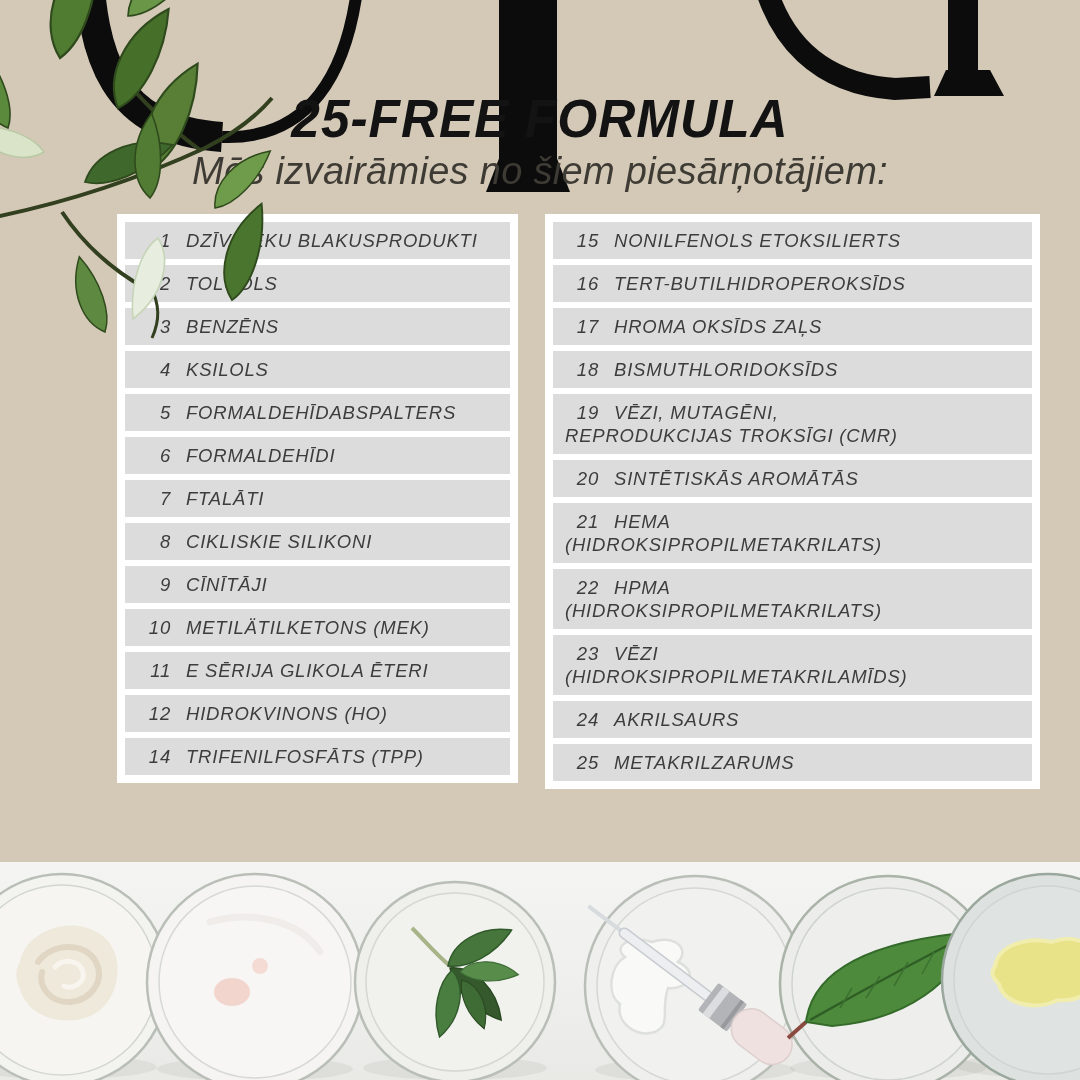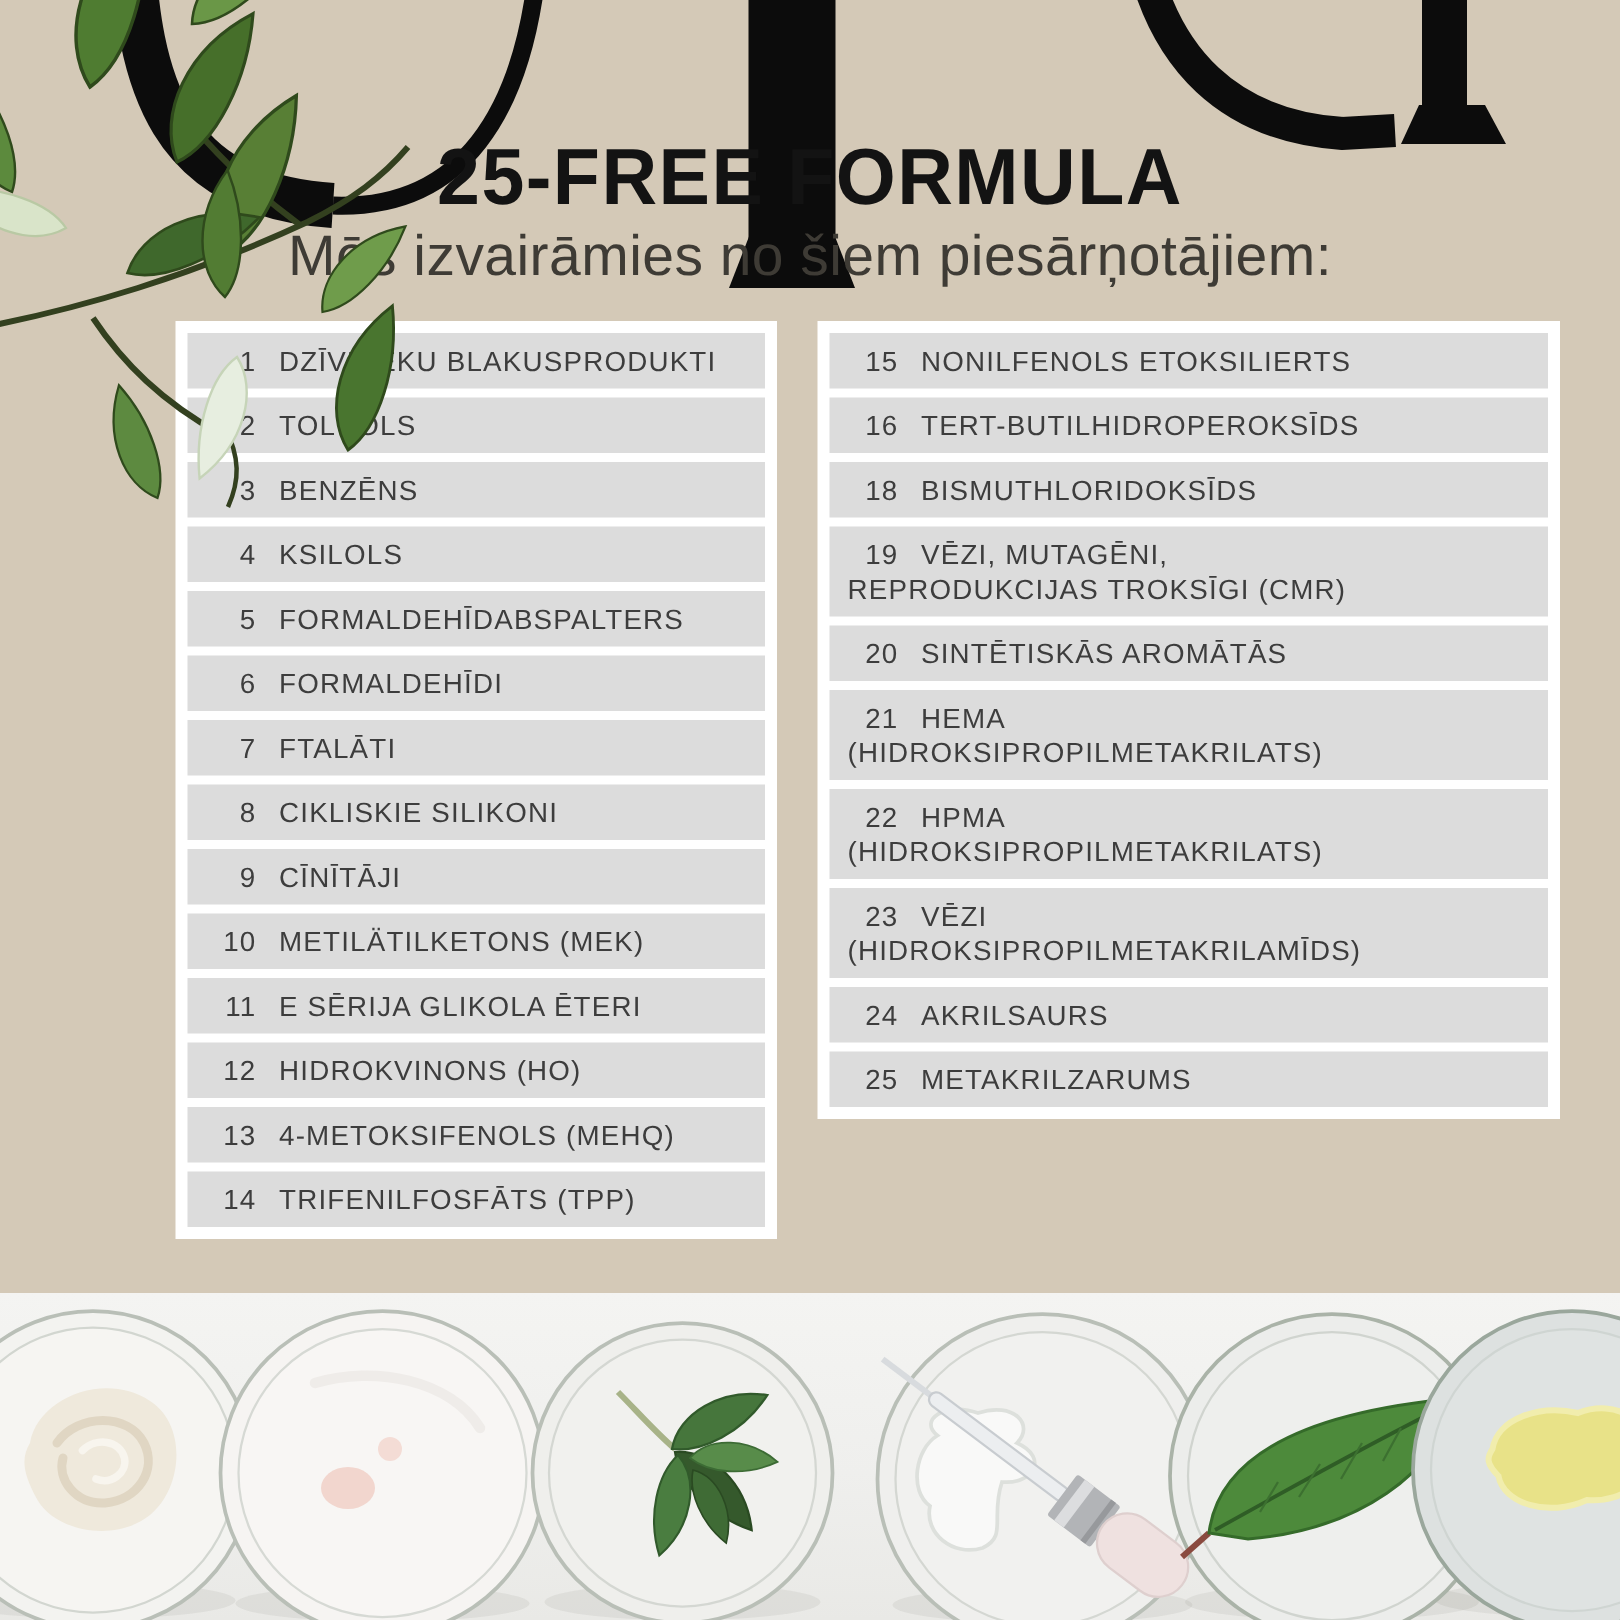--- a/index.html
+++ b/index.html
@@ -1,18 +1,18 @@
 <!DOCTYPE html>
 <html><head>
 <meta charset="utf-8">
 <style>
   html,body{margin:0;padding:0;}
   body{width:1080px;height:1080px;overflow:hidden;background:#d4c9b7;
        font-family:"Liberation Sans",sans-serif;}
-  .canvas{position:relative;width:1080px;height:1080px;background:#d4c9b7;}
+  .canvas{position:relative;width:1080px;height:1080px;background:#d4c9b7;font-style:italic;}
 
   .logo-svg{position:absolute;left:0;top:0;z-index:1;}
   .branch-svg{position:absolute;left:0;top:0;z-index:6;pointer-events:none;}
 
   .title{position:absolute;top:88px;left:0;width:1080px;text-align:center;
          font-size:53px;font-weight:bold;letter-spacing:1px;color:#131313;z-index:3;
          transform:scaleX(0.97);}
   .subtitle{position:absolute;top:150px;left:0;width:1080px;text-align:center;
          font-size:38px;font-weight:normal;letter-spacing:0.3px;color:#3e3b35;z-index:3;}
 
@@ -81,26 +81,26 @@
       <div class="row"><span class="num">3</span><span class="label">BENZĒNS</span></div>
       <div class="row"><span class="num">4</span><span class="label">KSILOLS</span></div>
       <div class="row"><span class="num">5</span><span class="label">FORMALDEHĪDABSPALTERS</span></div>
       <div class="row"><span class="num">6</span><span class="label">FORMALDEHĪDI</span></div>
       <div class="row"><span class="num">7</span><span class="label">FTALĀTI</span></div>
       <div class="row"><span class="num">8</span><span class="label">CIKLISKIE SILIKONI</span></div>
       <div class="row"><span class="num">9</span><span class="label">CĪNĪTĀJI</span></div>
       <div class="row"><span class="num">10</span><span class="label">METILÄTILKETONS (MEK)</span></div>
       <div class="row"><span class="num">11</span><span class="label">E SĒRIJA GLIKOLA ĒTERI</span></div>
       <div class="row"><span class="num">12</span><span class="label">HIDROKVINONS (HO)</span></div>
-      <div class="row"><span class="num">13</span><span class="label">4-METOKSIFENOLS (MEHQ)</span></div>
       <div class="row"><span class="num">14</span><span class="label">TRIFENILFOSFĀTS (TPP)</span></div>
     </div>
   <div class="col col-right" id="col-right">
       <div class="row"><span class="num">15</span><span class="label">NONILFENOLS ETOKSILIERTS</span></div>
       <div class="row"><span class="num">16</span><span class="label">TERT-BUTILHIDROPEROKSĪDS</span></div>
+      <div class="row"><span class="num">17</span><span class="label">HROMA OKSĪDS ZAĻS</span></div>
       <div class="row"><span class="num">18</span><span class="label">BISMUTHLORIDOKSĪDS</span></div>
       <div class="row"><span class="num">19</span><span class="label">VĒZI, MUTAGĒNI,
 REPRODUKCIJAS TROKSĪGI (CMR)</span></div>
       <div class="row"><span class="num">20</span><span class="label">SINTĒTISKĀS AROMĀTĀS</span></div>
       <div class="row"><span class="num">21</span><span class="label">HEMA
 (HIDROKSIPROPILMETAKRILATS)</span></div>
       <div class="row"><span class="num">22</span><span class="label">HPMA
 (HIDROKSIPROPILMETAKRILATS)</span></div>
       <div class="row"><span class="num">23</span><span class="label">VĒZI
 (HIDROKSIPROPILMETAKRILAMĪDS)</span></div>

